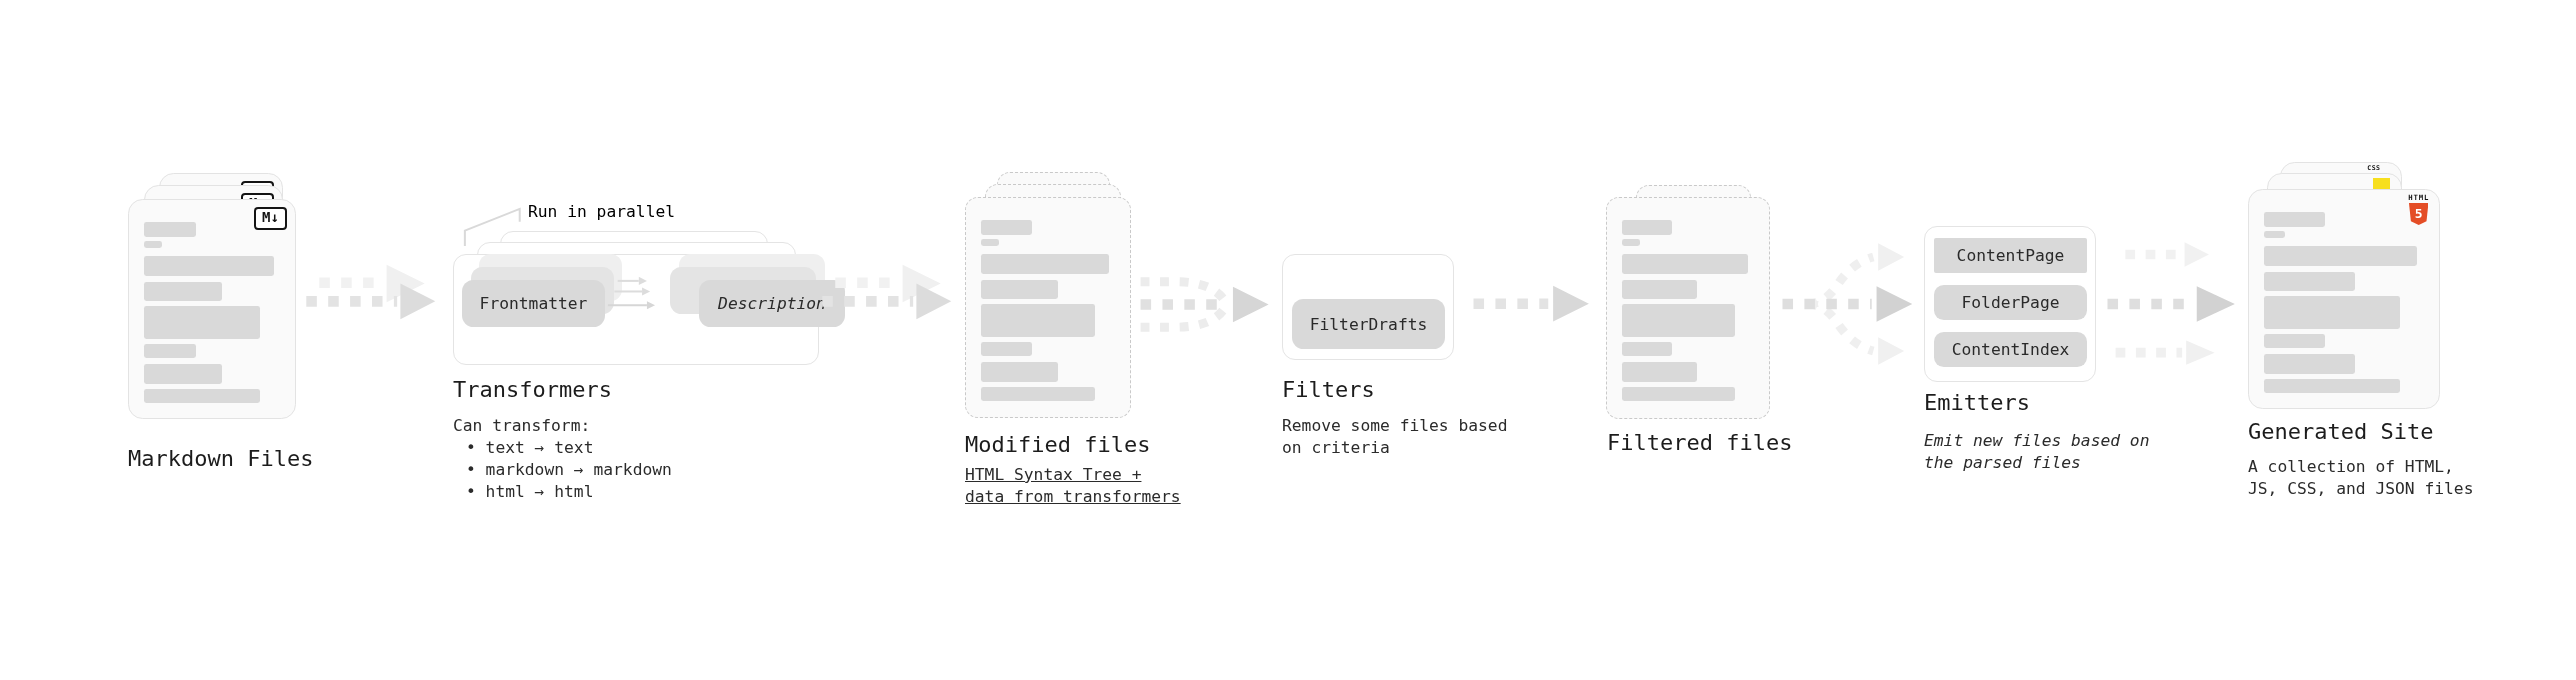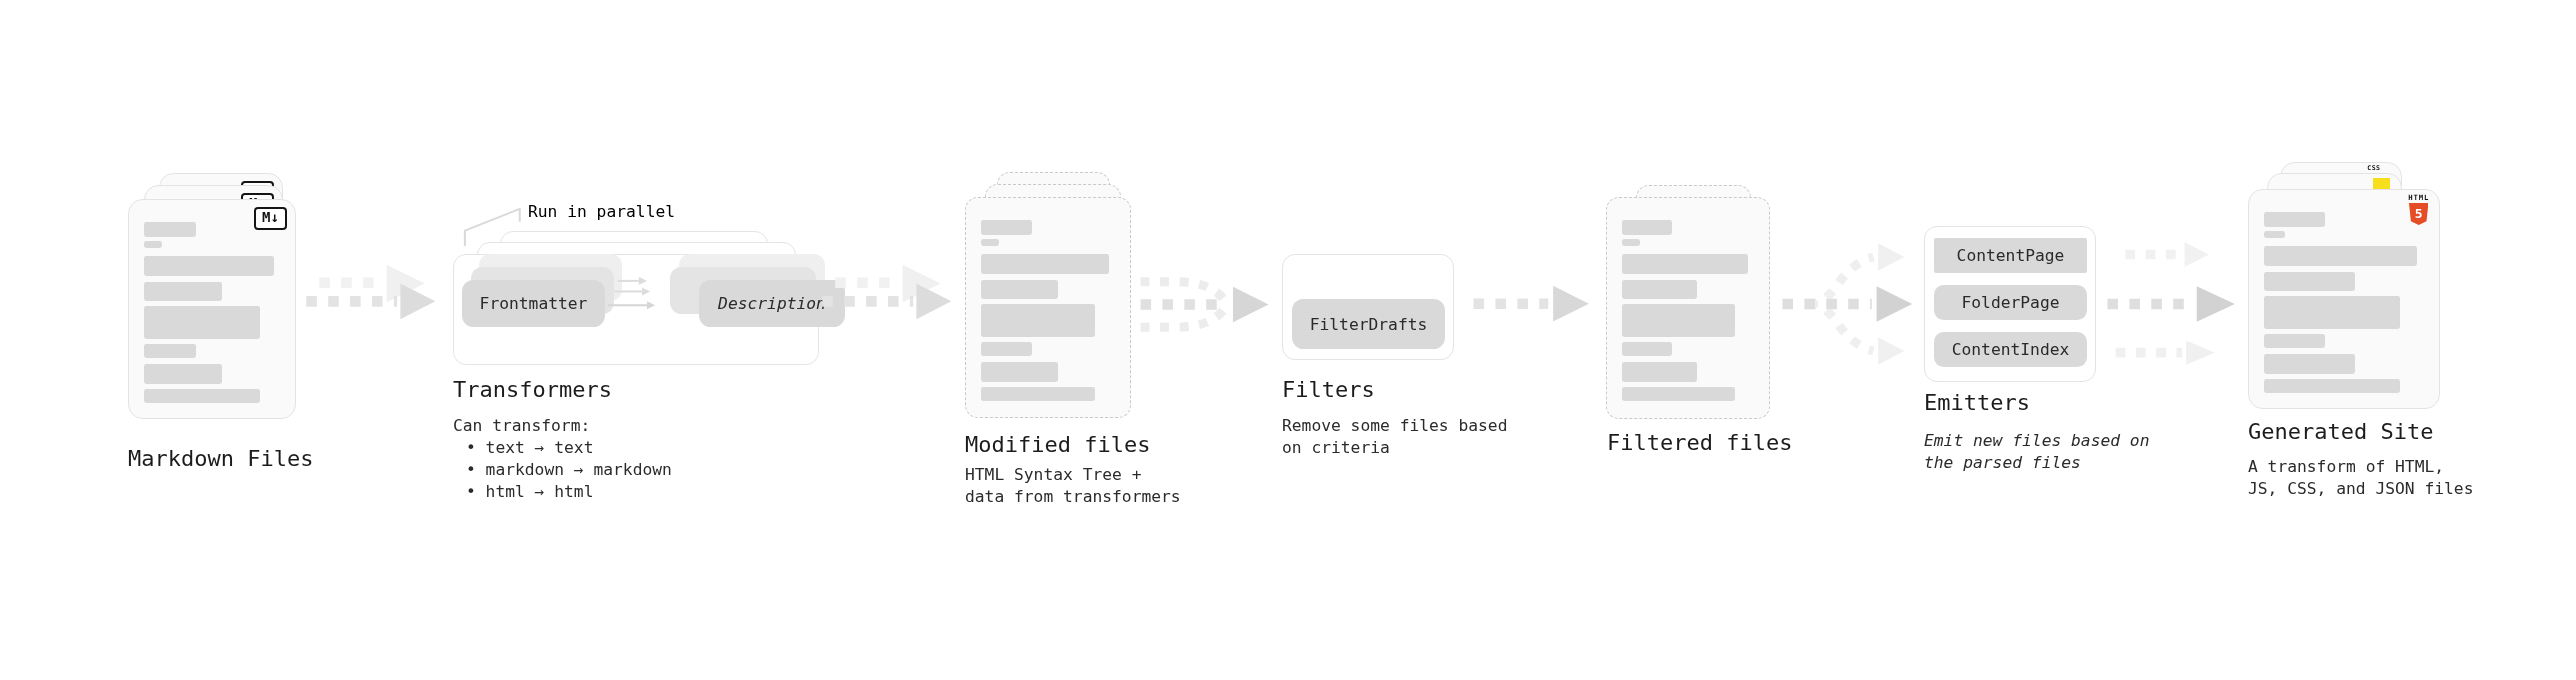--- a/index.html
+++ b/index.html
@@ -137,21 +137,21 @@
           <i class="bar b2"></i>
           <i class="bar b3"></i>
           <i class="bar b4"></i>
         <i class="bar b5"></i>
           <i class="bar b6"></i>
           <i class="bar b7"></i>
           <i class="bar b8"></i>
       </div>
     </div>
     <div class="stage-title" style="left:965px;top:432px;">Modified files</div>
-    <div class="desc" style="left:965px;top:464px;">
+    <div class="desc" style="left:965px;top:464px;text-decoration:underline;">
       <div>HTML Syntax Tree +</div>
       <div>data from transformers</div>
     </div>
   </div>
 
   <svg style="left:1134px;top:268px;" width="142" height="77" viewBox="0 0 175 95">
     <path d="M 8 17 H 52 Q 94 17 110 38" stroke="#ececec" stroke-width="11" stroke-dasharray="11 13" fill="none"></path>
     <path d="M 8 73 H 52 Q 94 73 110 52" stroke="#ececec" stroke-width="11" stroke-dasharray="11 13" fill="none"></path>
     <line x1="8" y1="45" x2="108" y2="45" stroke="#e0e0e0" stroke-width="13" stroke-dasharray="13 14"></line>
     <polygon points="122,23 122,67 166,45" fill="#d6d6d6"></polygon>
@@ -242,19 +242,19 @@
           <i class="bar b3"></i>
           <i class="bar b4"></i>
         <i class="bar b5"></i>
           <i class="bar b6"></i>
           <i class="bar b7"></i>
           <i class="bar b8"></i>
       </div>
     </div>
     <div class="stage-title" style="left:2248px;top:419px;">Generated Site</div>
     <div class="desc" style="left:2248px;top:456px;">
-      <div>A transform of HTML,</div>
+      <div>A collection of HTML,</div>
       <div>JS, CSS, and JSON files</div>
     </div>
   </div>
 
 </div>
 
 
 </body></html>

